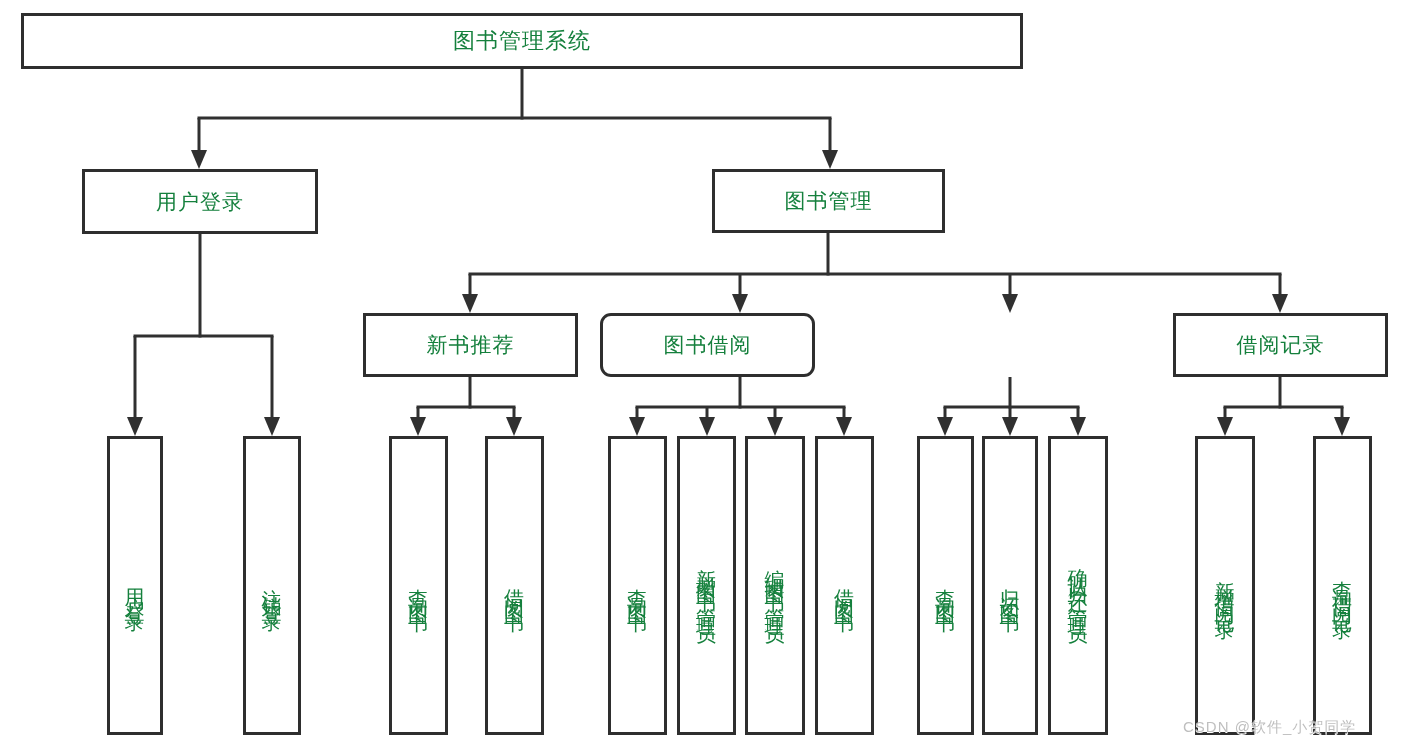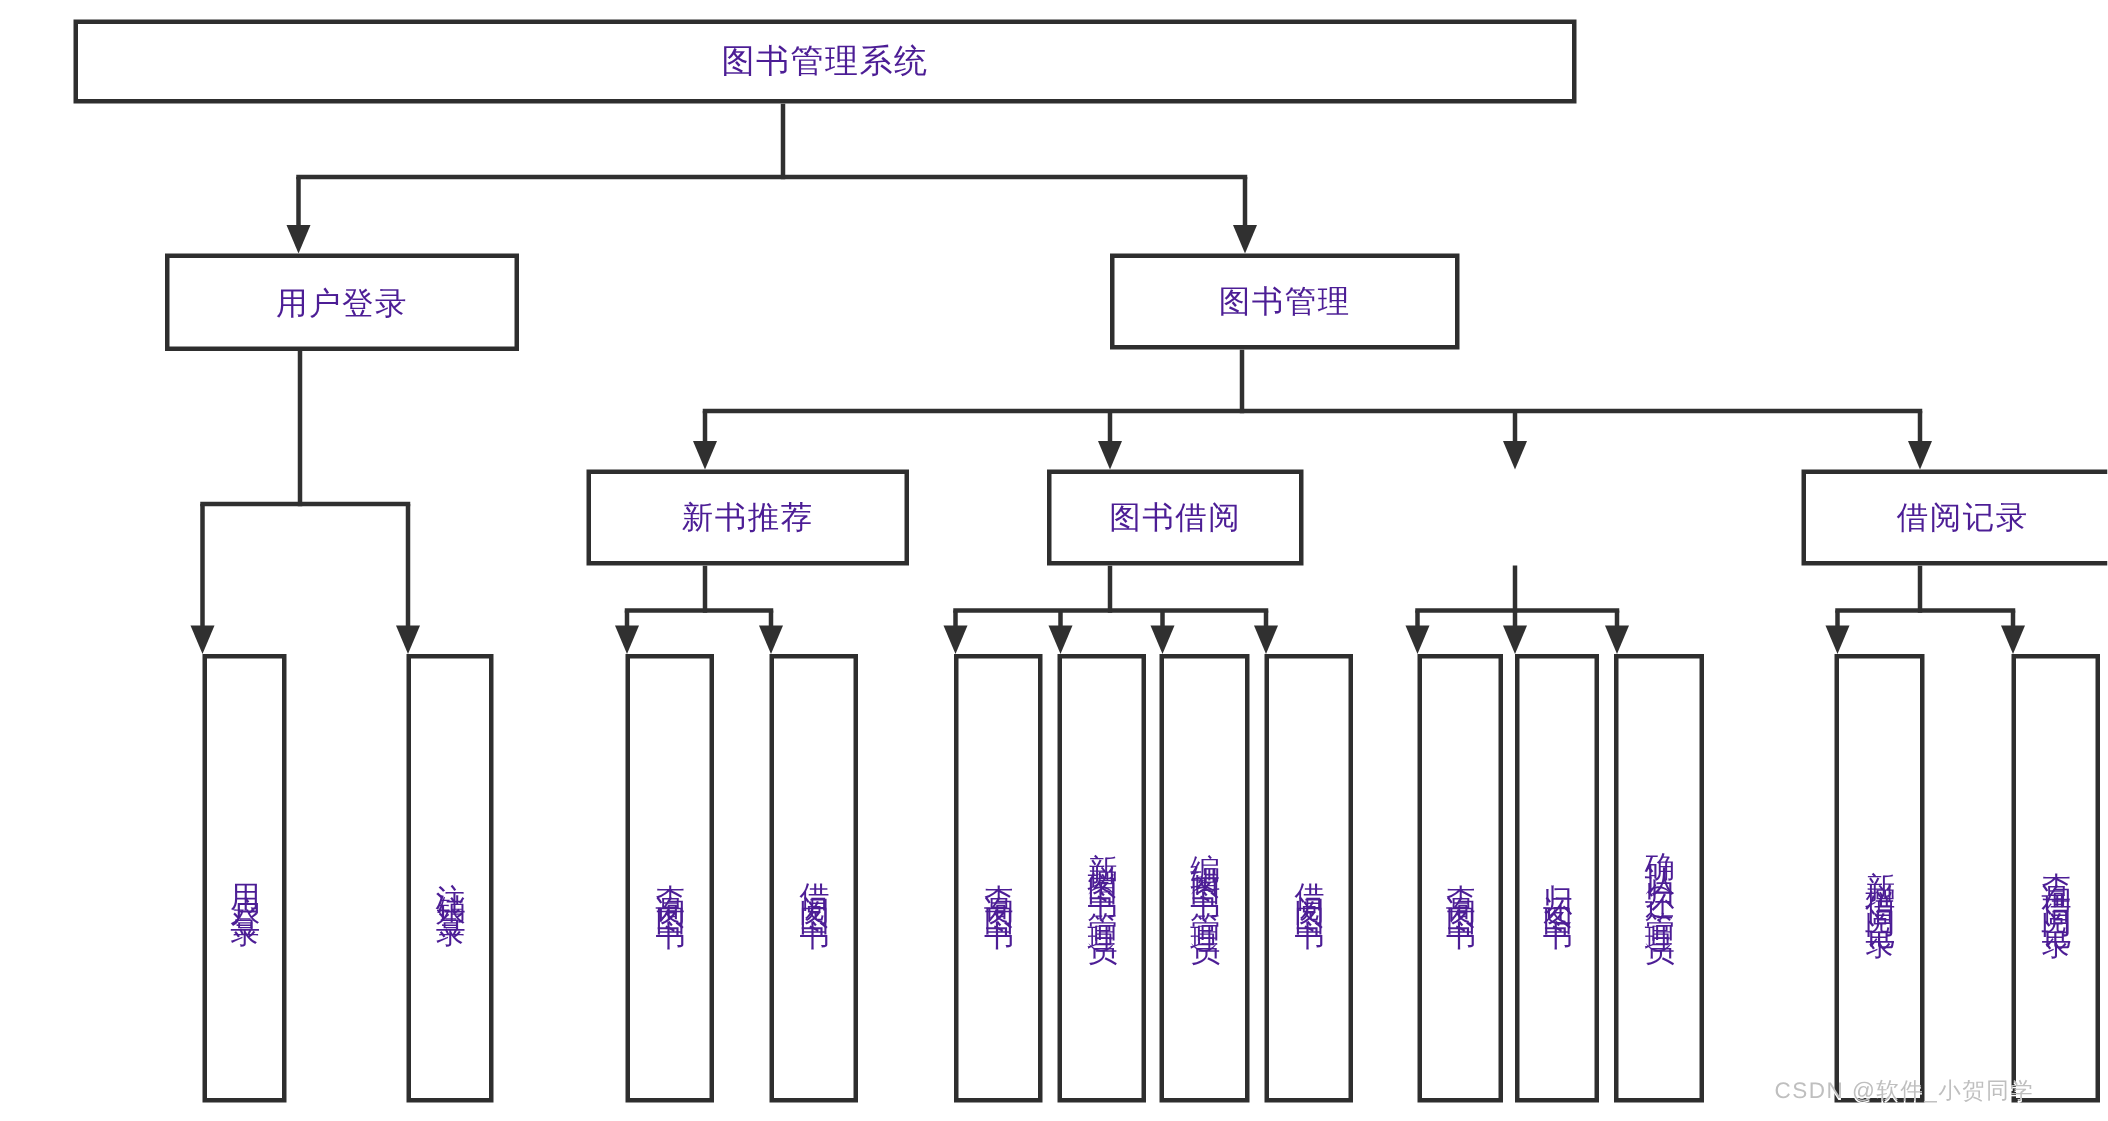--- a/index.html
+++ b/index.html
@@ -19,26 +19,25 @@
     position: absolute;
     left: 0;
     top: 0;
     pointer-events: none;
   }
   .node {
     position: absolute;
     box-sizing: border-box;
     background: #ffffff;
     border: 3px solid #2e2e2e;
-    color: #4c1d95;
+    color: #15803d;
     display: flex;
     align-items: center;
     justify-content: center;
     text-align: center;
-    margin-left: 28px;
   }
   .node.h {
     font-size: 21px;
     letter-spacing: 1px;
   }
   .node.root {
     font-size: 22px;
   }
   .node.leaf {
     writing-mode: vertical-rl;
@@ -128,21 +127,21 @@
       <polygon points="1334,417 1350,417 1342,436"></polygon>
     </g>
   </svg>
 
   <div class="node h root" style="left:21px; top:13px; width:1002px; height:56px;">图书管理系统</div>
 
   <div class="node h" style="left:82px; top:169px; width:236px; height:65px;">用户登录</div>
   <div class="node h" style="left:712px; top:169px; width:233px; height:64px;">图书管理</div>
 
   <div class="node h" style="left:363px; top:313px; width:215px; height:64px;">新书推荐</div>
-  <div class="node h" style="left:670px; top:313px; width:171px; height:64px;">图书借阅</div>
+  <div class="node h" style="left:600px; top:313px; width:215px; height:64px;border-radius:11px;">图书借阅</div>
   <div class="node h" style="left:1173px; top:313px; width:215px; height:64px;">借阅记录</div>
 
   <div class="node leaf" style="left:107px; top:436px; width:56px; height:299px;">用户登录</div>
   <div class="node leaf" style="left:243px; top:436px; width:58px; height:299px;">注销登录</div>
 
   <div class="node leaf" style="left:389px; top:436px; width:59px; height:299px;">查询图书</div>
   <div class="node leaf" style="left:485px; top:436px; width:59px; height:299px;">借阅图书</div>
 
   <div class="node leaf" style="left:608px; top:436px; width:59px; height:299px;">查询图书</div>
   <div class="node leaf" style="left:677px; top:436px; width:59px; height:299px;">新增图书（管理员）</div>

